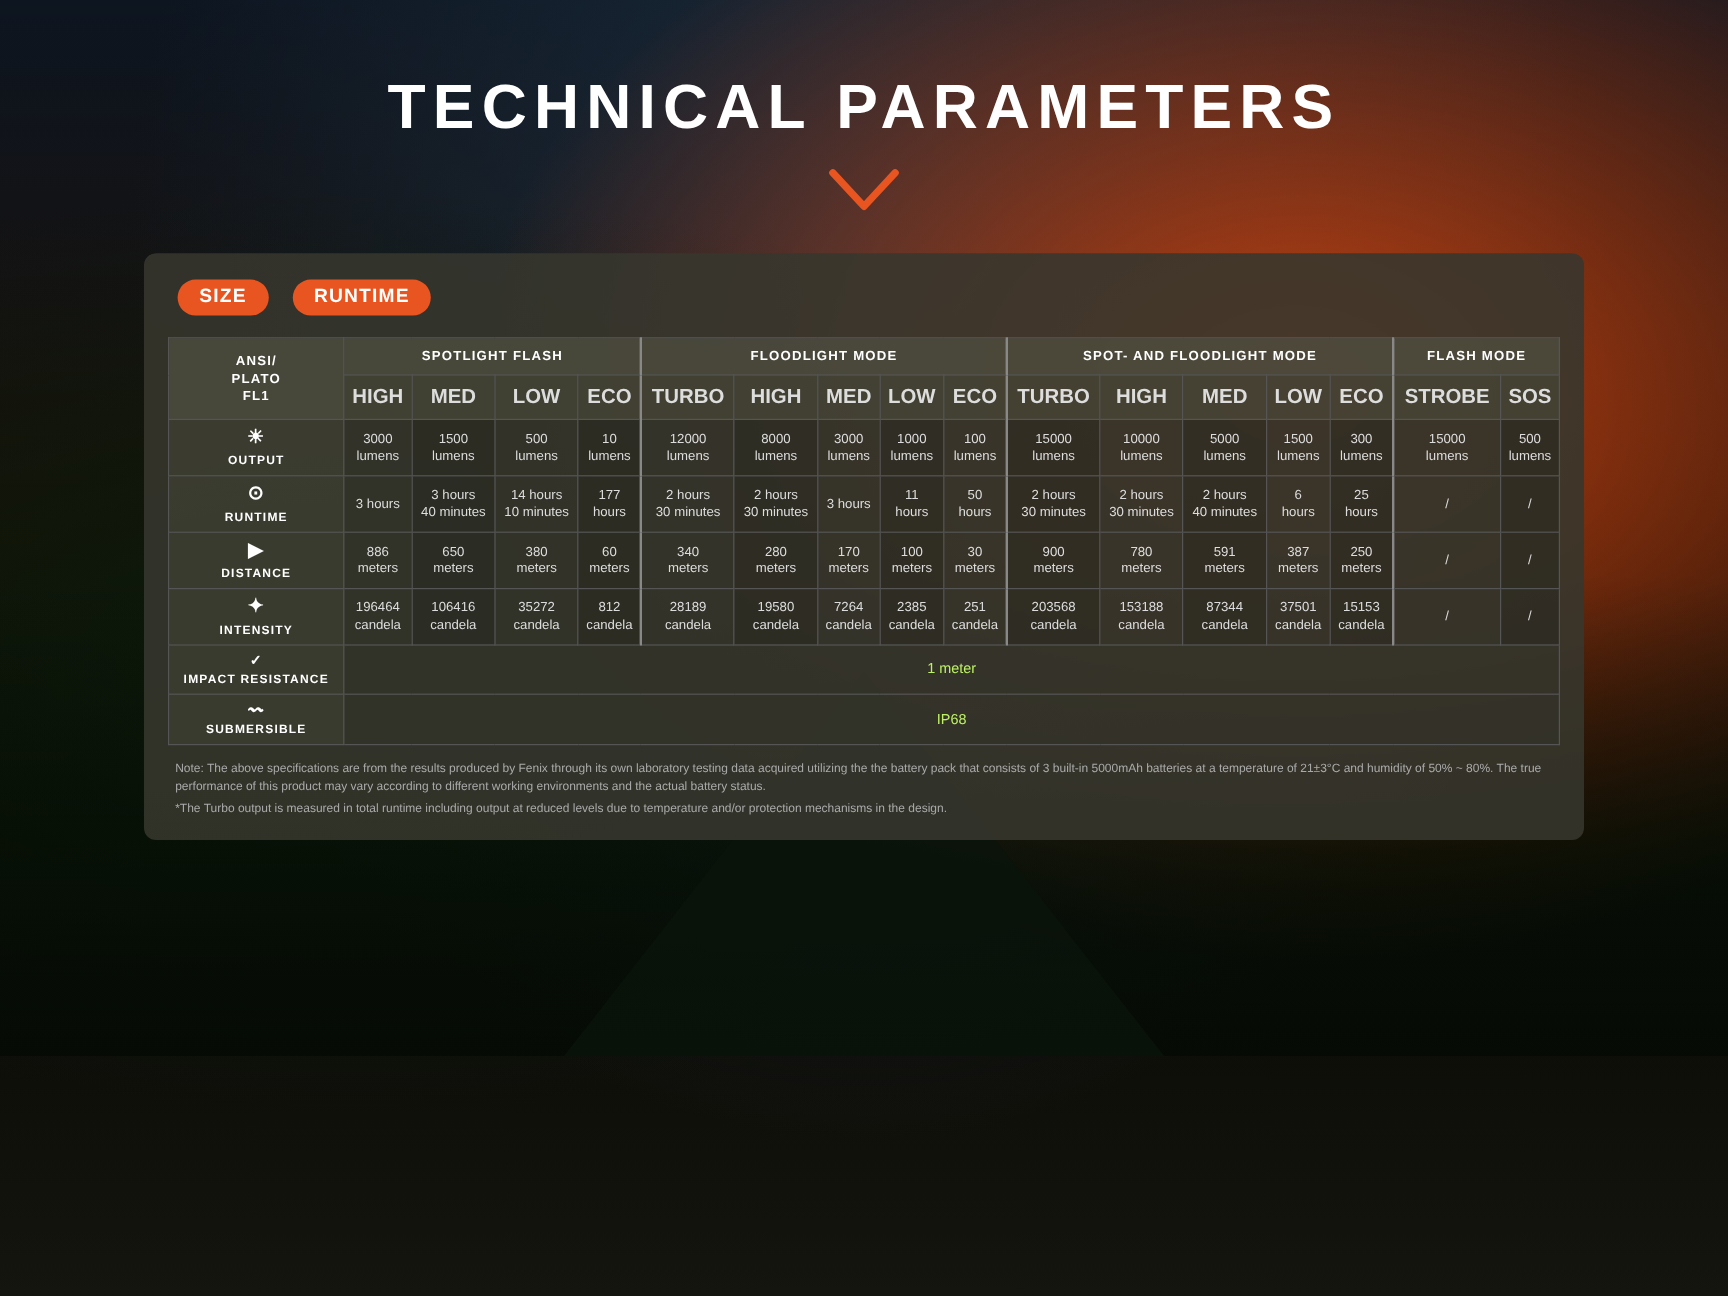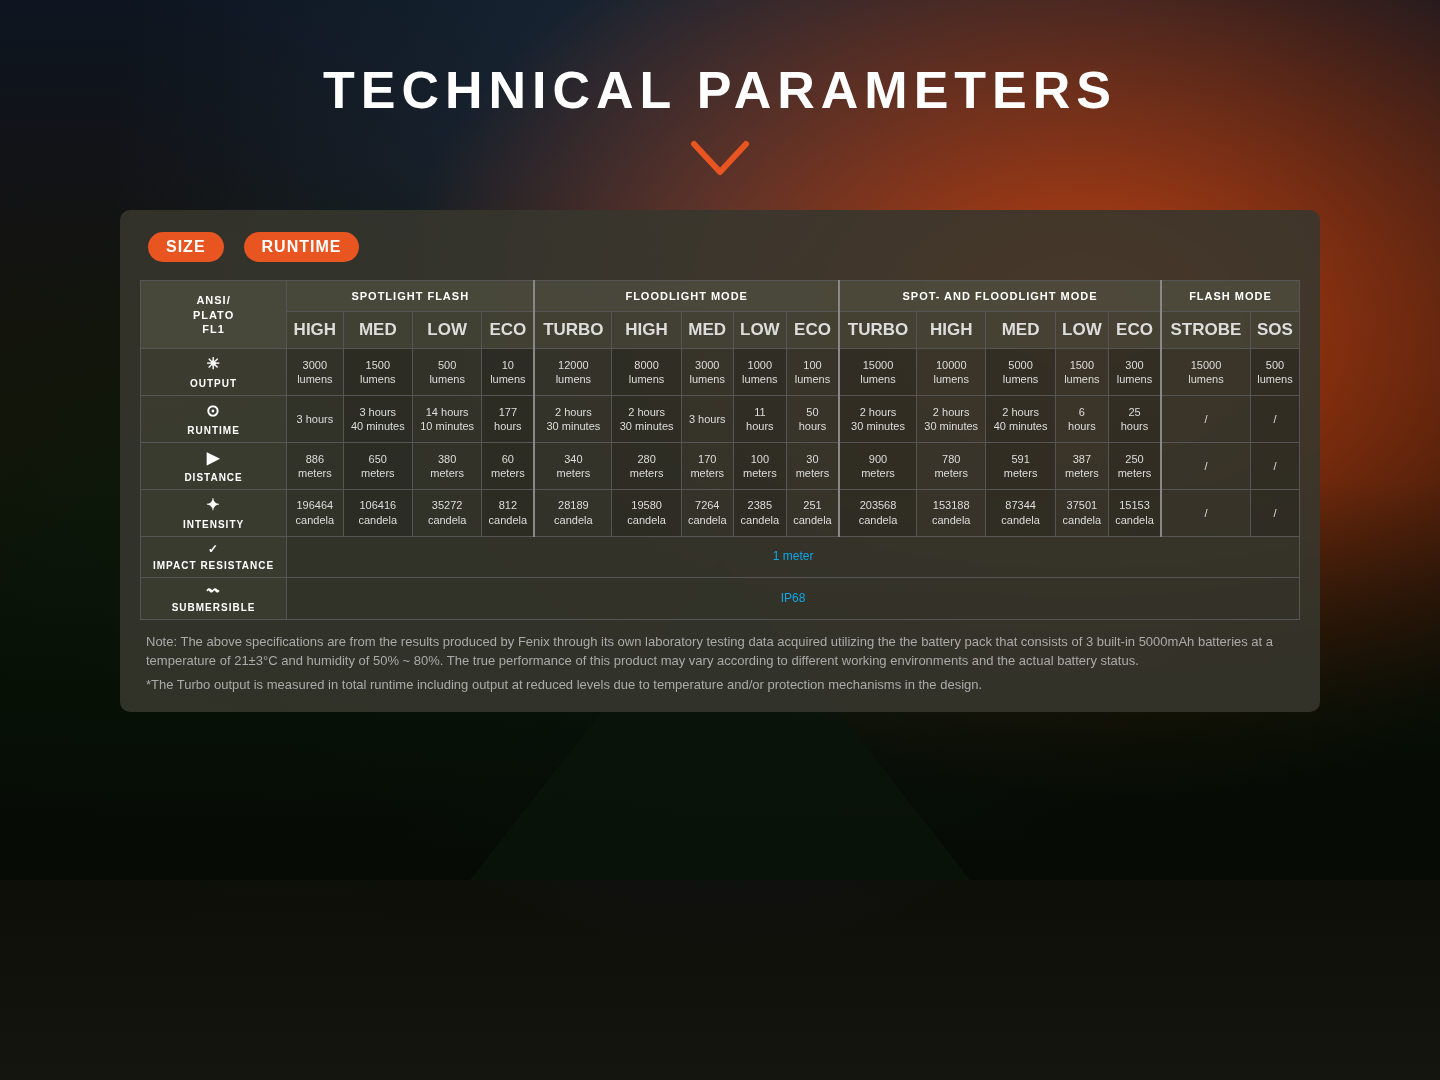--- a/index.html
+++ b/index.html
@@ -171,28 +171,28 @@
       padding: 5px 2px;
     }
 
     .data-cell.dark {
       background: rgba(40,40,32,0.6);
     }
 
     .span-all {
       background: rgba(50,50,40,0.5);
       font-size: 12px;
-      color: #0ea5e9;
+      color: #bef264;
     }
 
     .notes-section {
       margin-top: 12px;
       padding: 0 6px;
       color: #aaa;
-      font-size: 13px;
+      font-size: 10px;
       line-height: 1.5;
     }
 
     .ansi-label {
       background: rgba(65,65,52,0.6);
       color: #fff;
       font-weight: 700;
       font-size: 10px;
       letter-spacing: 0.5px;
       text-align: center;

